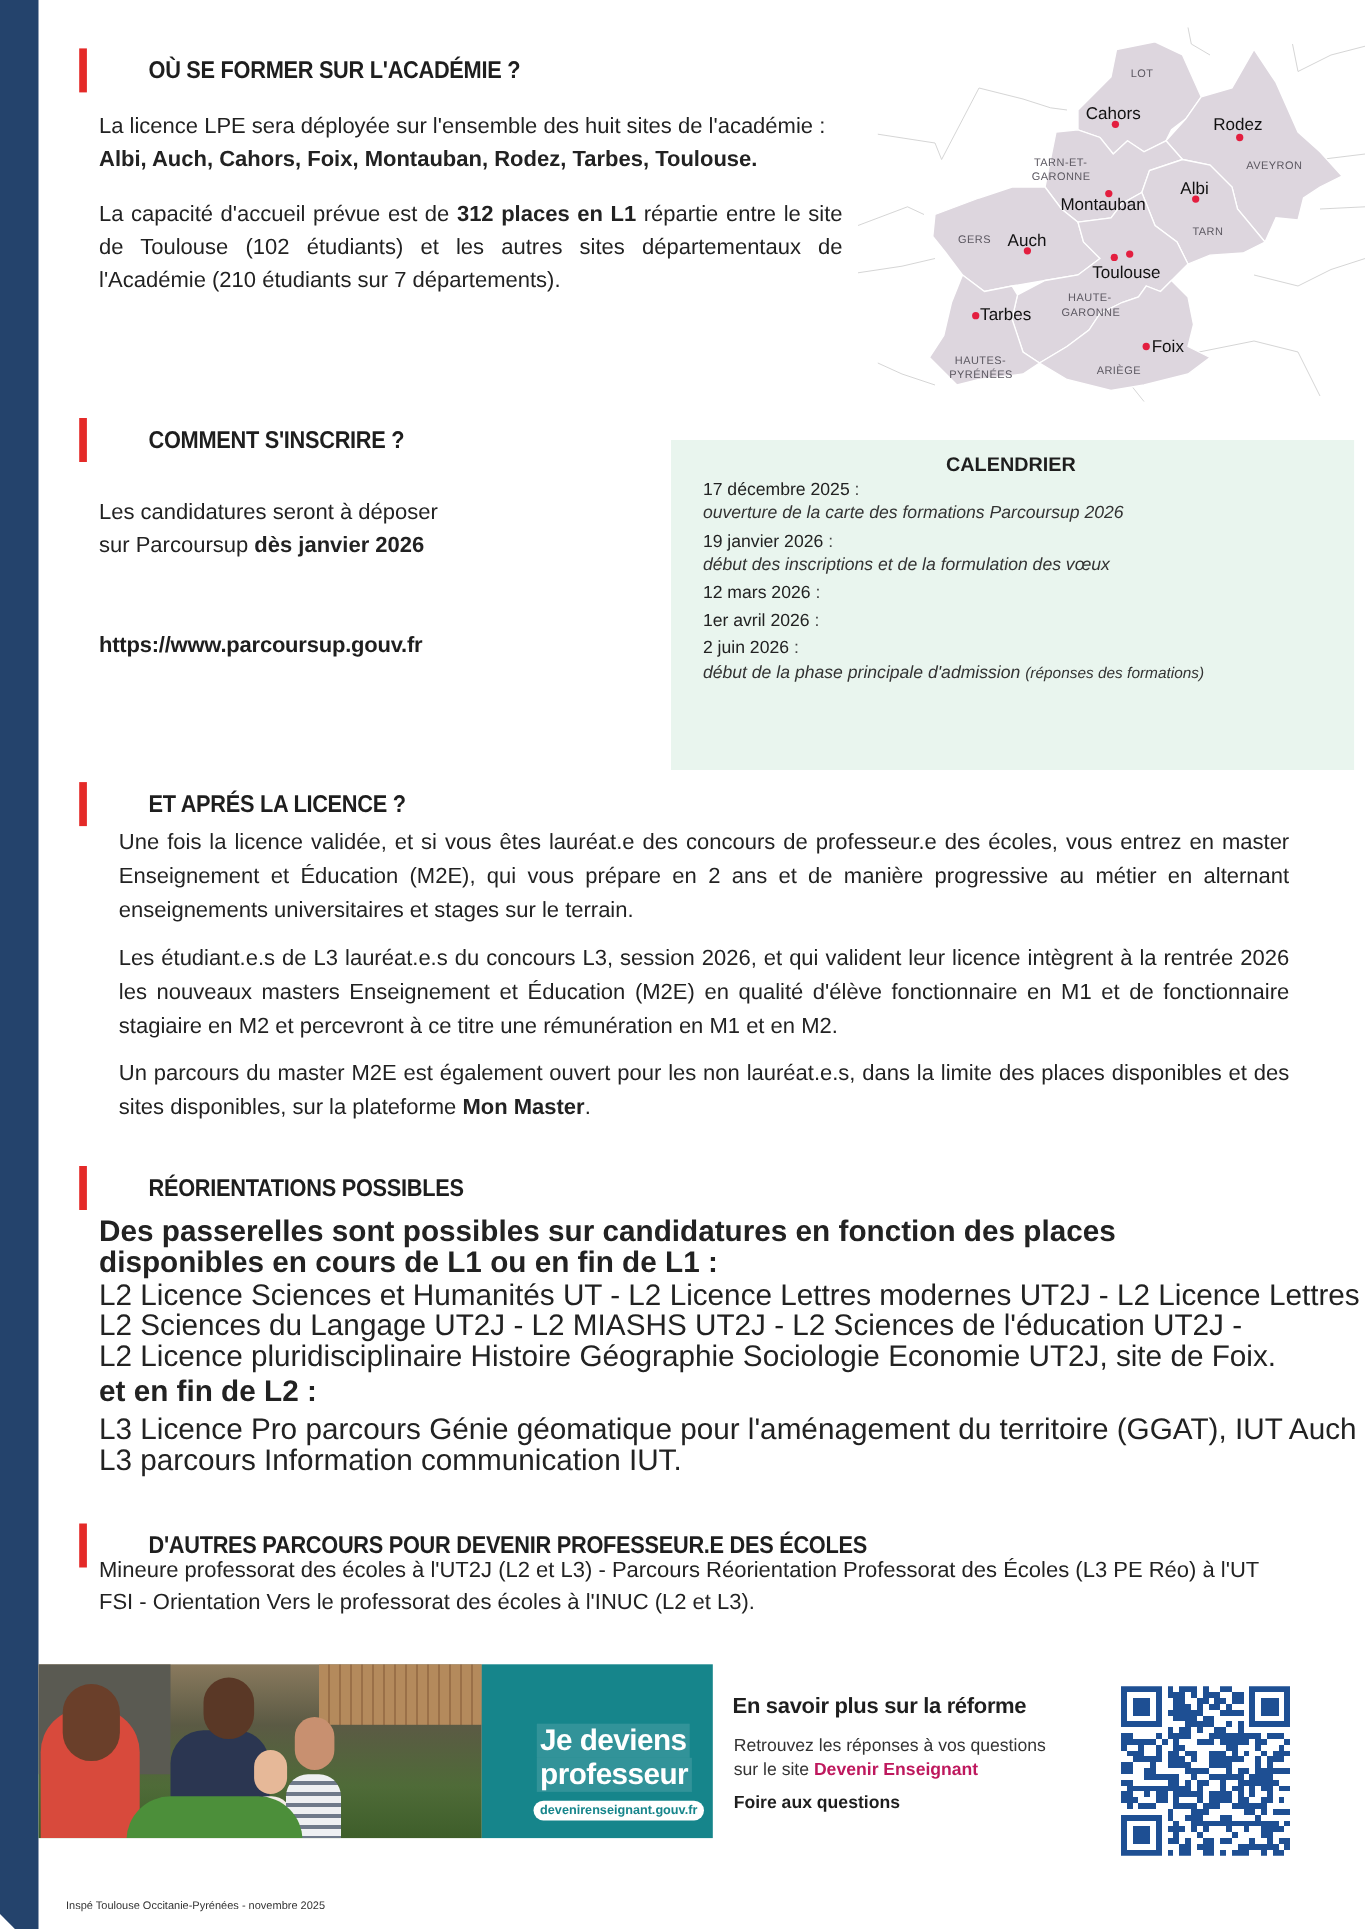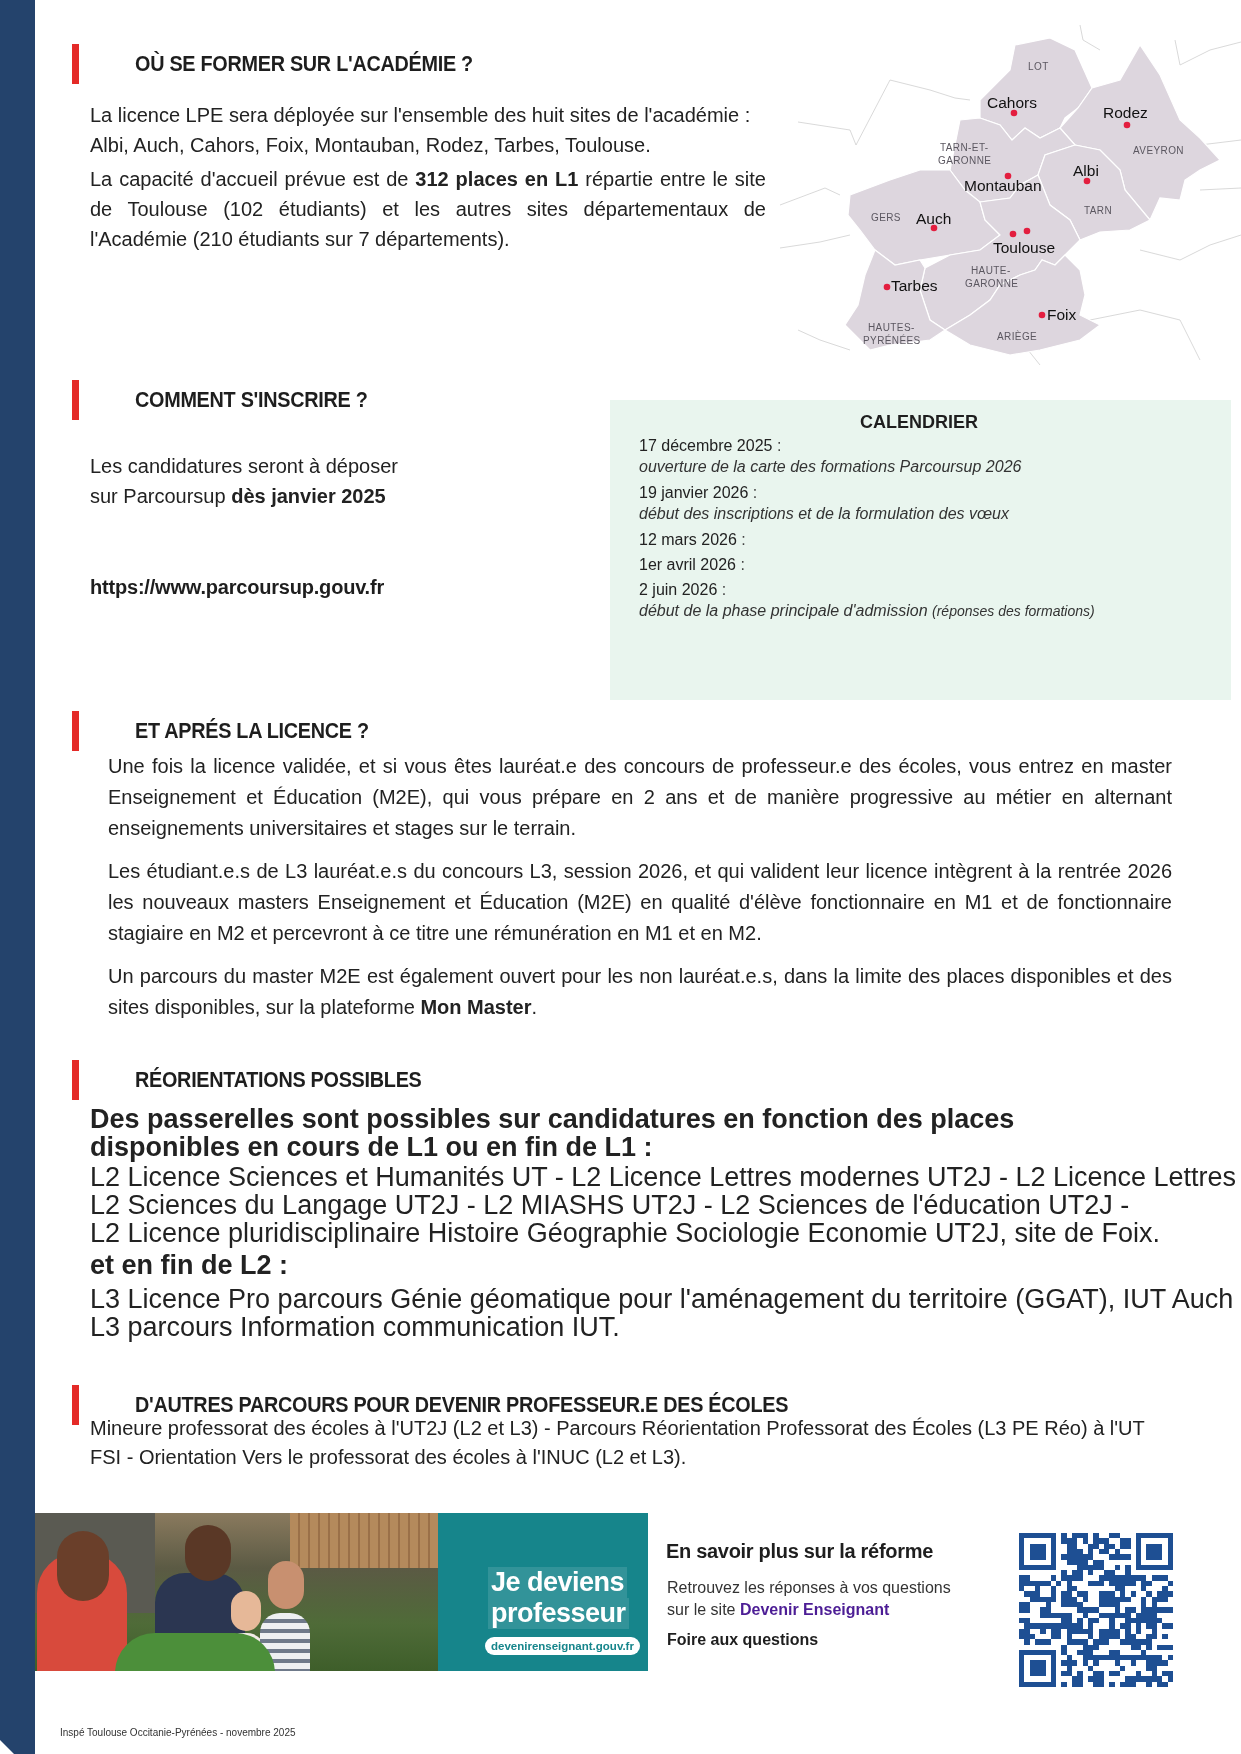--- a/index.html
+++ b/index.html
@@ -74,40 +74,40 @@
   #banner-photo .kid2-head { position: absolute; left: 233px; top: 48px; width: 36px; height: 48px; border-radius: 18px; background: #c89070; }
   #banner-photo .leaves { position: absolute; left: 80px; top: 120px; width: 160px; height: 50px; border-radius: 40px 40px 0 0; background: #4c8f3a; }
 
   #banner-brand { position: absolute; left: 438px; top: 1513px; width: 210px; height: 158px; background: #16858b; }
   #brand-title { position: absolute; left: 50px; top: 54px; color: #fff; font-weight: bold; font-size: 27px; line-height: 31px; letter-spacing: -0.5px; }
   #brand-title span { display: inline-block; background: rgba(255,255,255,0.12); padding: 0 3px; }
   #brand-url { position: absolute; left: 47px; top: 124px; height: 18px; padding: 0 6px; border-radius: 9px; background: #ffffff; color: #16858b; font-size: 11.5px; line-height: 18px; font-weight: bold; }
 
   #more-title { position: absolute; left: 666px; top: 1540px; font-weight: bold; font-size: 20px; color: #1e1e1e; letter-spacing: -0.3px; }
   #more-desc { position: absolute; left: 667px; top: 1577px; font-size: 16px; line-height: 22px; color: #333; }
-  #more-desc b { color: #4c1d95; }
+  #more-desc b { color: #be185d; }
   #faq-link { position: absolute; left: 667px; top: 1631px; font-weight: bold; font-size: 16px; color: #1e1e1e; text-decoration: none; }
 
   #qr { position: absolute; left: 1019px; top: 1533px; width: 154px; height: 154px; }
 
   #footer { position: absolute; left: 60px; top: 1727px; font-size: 10px; color: #333; }
 </style>
 </head>
 <body>
 
 <div class="left-band"></div>
 <div class="left-band-notch"></div>
 
 <div class="section-head" id="s1-head">
   <div class="red-bar"></div>
   <div class="section-title">OÙ SE FORMER SUR L'ACADÉMIE ?</div>
 </div>
 <div class="body-text" id="s1-body">
   <div class="p" style="margin-bottom:0">La licence LPE sera déployée sur l'ensemble des huit sites de l'académie :</div>
-  <div class="p" style="font-weight:normal;margin-bottom:4px">Albi, Auch, Cahors, Foix, Montauban, Rodez, Tarbes, Toulouse.</div>
+  <div class="p" style="font-weight:bold;margin-bottom:20px">Albi, Auch, Cahors, Foix, Montauban, Rodez, Tarbes, Toulouse.</div>
   <div class="p"><span>La capacité d'accueil prévue est de </span><b>312 places en L1</b><span> répartie entre le site de Toulouse (102 étudiants) et les autres sites départementaux de l'Académie (210 étudiants sur 7 départements).</span></div>
 </div>
 
 <svg id="map" viewBox="0 0 461 360">
   <g fill="none" stroke="#cfcfcf" stroke-width="0.8">
     <path d="M18 102 L70 110 L76 125 L110 60 L150 70 L175 78 L190 80"></path>
     <path d="M0 185 L45 168 L60 175"></path>
     <path d="M0 228 L40 222 L70 215"></path>
     <path d="M18 310 L40 320 L70 330"></path>
     <path d="M300 5 L303 20 L320 30"></path>
@@ -161,21 +161,21 @@
     <text class="city" x="267" y="300">Foix</text>
   </g>
 </svg>
 
 <div class="section-head" id="s2-head">
   <div class="red-bar"></div>
   <div class="section-title">COMMENT S'INSCRIRE ?</div>
 </div>
 <div class="body-text" id="s2-body">
   <div>Les candidatures seront à déposer</div>
-  <div><span>sur Parcoursup </span><b>dès janvier 2025</b></div>
+  <div><span>sur Parcoursup </span><b>dès janvier 2026</b></div>
 </div>
 <a id="s2-url">https://www.parcoursup.gouv.fr</a>
 
 <div id="calendar">
   <div id="cal-title">CALENDRIER</div>
   <div class="cal-item">
     <div class="cal-date"><span>17 décembre 2025</span><span class="colon"> :</span></div>
     <div class="cal-desc">ouverture de la carte des formations Parcoursup 2026</div>
   </div>
   <div class="cal-item">

